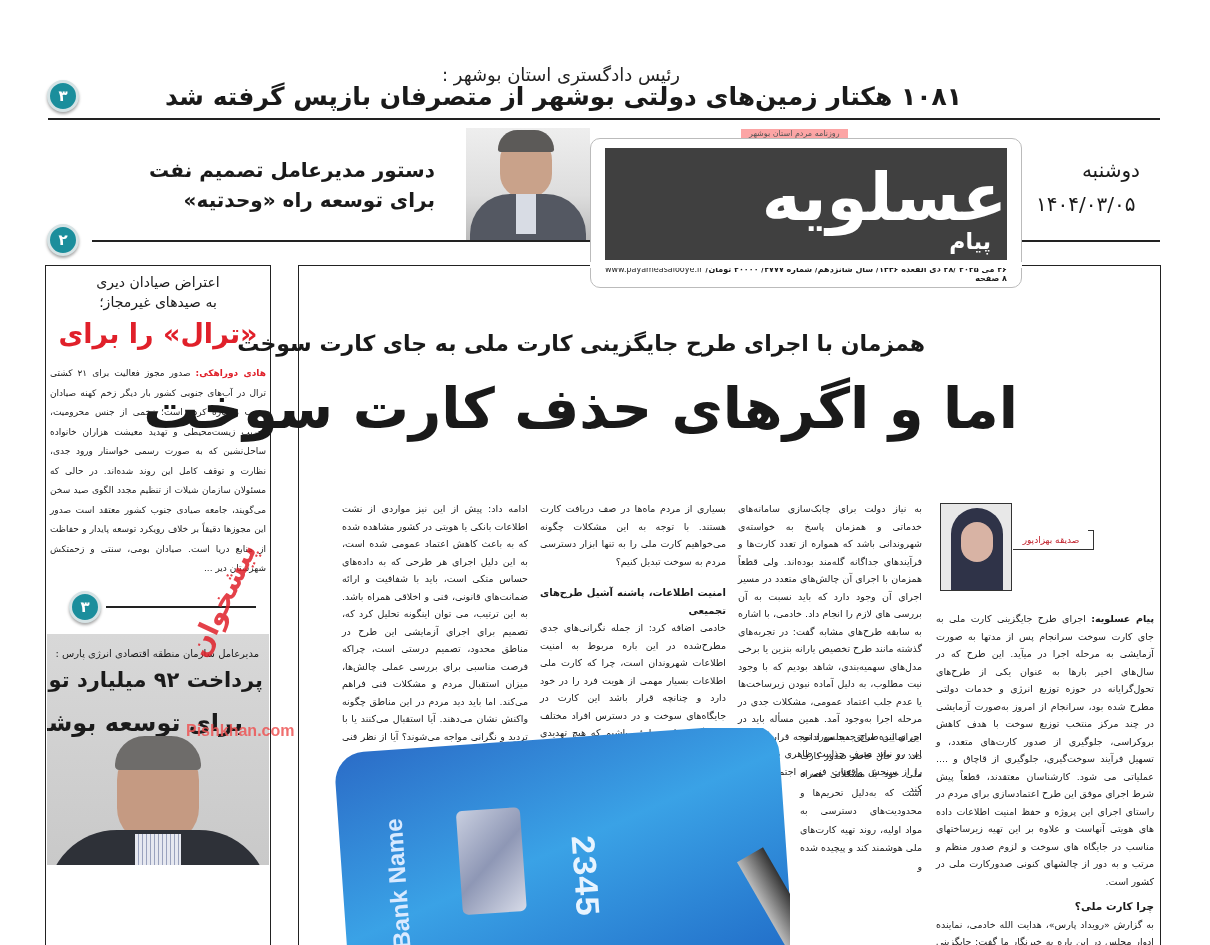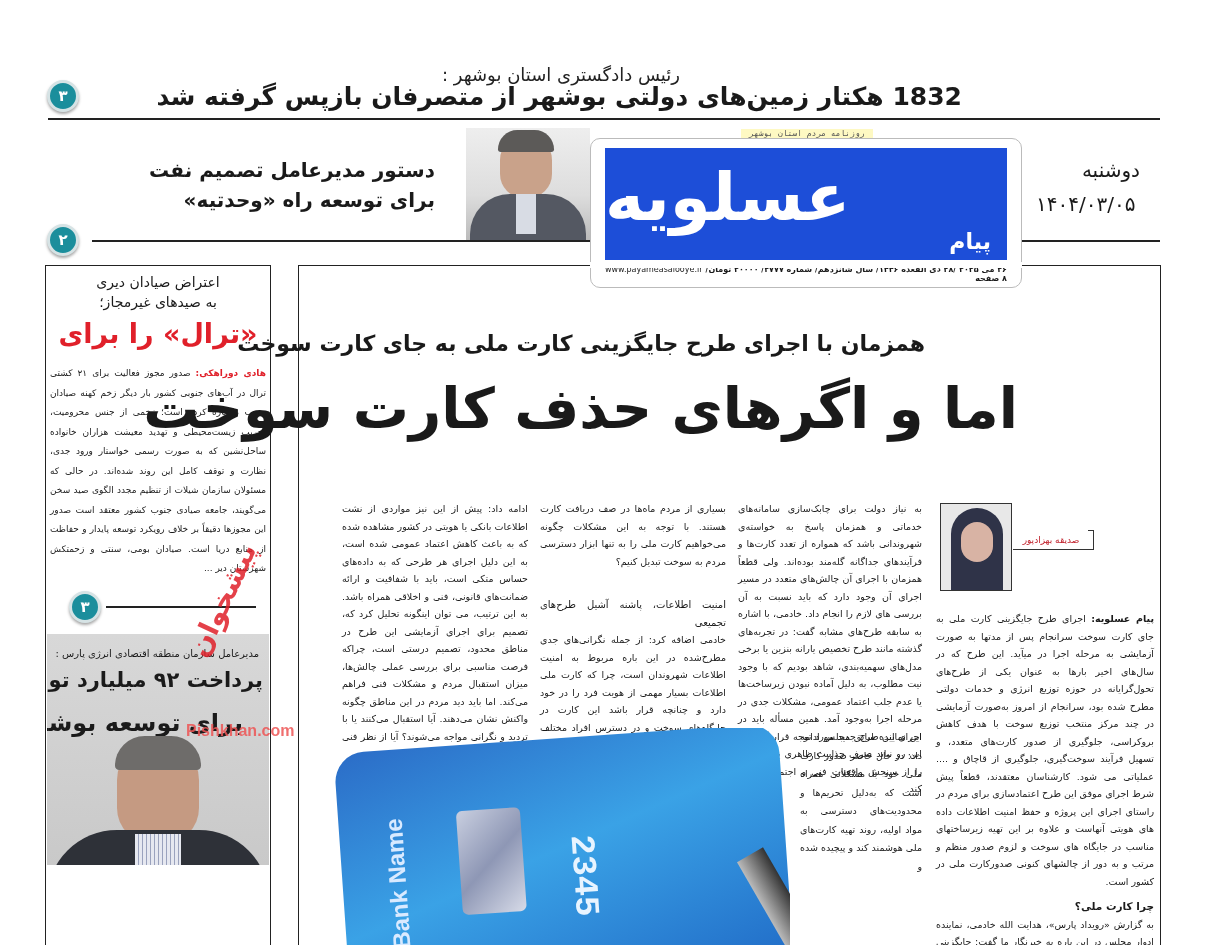--- a/index.html
+++ b/index.html
@@ -4,35 +4,35 @@
 <style>
 *{box-sizing:border-box;margin:0;padding:0}
 body{width:1210px;height:945px;overflow:hidden;background:#fff;font-family:"DejaVu Sans",sans-serif;color:#1a1a1a;position:relative}
 .abs{position:absolute}
 .rtl{direction:rtl;text-align:right}
 .badge{width:32px;height:32px;border-radius:50%;background:#1b8e9c;border:3px solid #d6e3e5;box-shadow:0 2px 3px rgba(0,0,0,.35);color:#fff;font-weight:bold;font-size:15px;display:flex;align-items:center;justify-content:center}
 .hline{height:2px;background:#222}
 .kicker{font-size:18px;color:#222}
 .top-title{font-size:25px;font-weight:bold;letter-spacing:1px;white-space:nowrap}
 .logo-box{border:1px solid #bbb;border-radius:10px;background:#fff}
-.logo-red{background:#1d4ed8;color:#fff;display:flex;align-items:center;justify-content:flex-start;font-weight:bold}
+.logo-red{background:#404040;color:#fff;display:flex;align-items:center;justify-content:flex-end;font-weight:bold}
 .small{font-size:9.5px;line-height:17.5px;text-align:justify;text-align-last:right}
 .frame{border:1.5px solid #222}
 .sub-h{font-size:22px;font-weight:bold;white-space:nowrap}
 .main-h{font-size:56px;font-weight:bold;white-space:nowrap;letter-spacing:-1px}
 .side-red{color:#e0202a;font-weight:bold;font-size:27px;line-height:36px;text-align:center}
 .photo-man{background:linear-gradient(180deg,#d8d8d8 0%,#c9c9c9 100%);overflow:hidden}
 .card{border-radius:30px;background:linear-gradient(160deg,#2b6cc7 0%,#3aa2e6 45%,#1e66c4 100%);overflow:hidden}
 .watermark{color:#e0202a;font-weight:bold;opacity:.85}
 </style>
 </head>
 <body>
 
 <div class="abs rtl kicker" style="right:530px;top:64px;">رئیس دادگستری استان بوشهر :</div>
-<div class="abs rtl top-title" style="right:248px;top:82px;">1832 هکتار زمین‌های دولتی بوشهر از متصرفان بازپس گرفته شد</div>
+<div class="abs rtl top-title" style="right:248px;top:82px;">۱۰۸۱ هکتار زمین‌های دولتی بوشهر از متصرفان بازپس گرفته شد</div>
 <div class="abs badge" style="left:47px;top:80px;">۳</div>
 <div class="abs hline" style="left:48px;top:118px;width:1112px;"></div>
 
 <div class="abs rtl" style="right:775px;top:155px;width:300px;">
   <div style="font-size:20px;font-weight:bold;line-height:30px;">دستور مدیرعامل تصمیم نفت</div>
   <div style="font-size:20px;font-weight:bold;line-height:30px;">برای توسعه راه «وحدتیه»</div>
 </div>
 <div class="abs" style="left:466px;top:128px;width:124px;height:112px;background:linear-gradient(180deg,#eee 0%,#ddd 60%,#bbb 100%);overflow:hidden;">
   <div style="position:absolute;left:34px;top:6px;width:52px;height:64px;border-radius:26px 26px 24px 24px;background:#c9a28a;"></div>
   <div style="position:absolute;left:32px;top:2px;width:56px;height:22px;border-radius:28px 28px 4px 4px;background:#5c5a58;"></div>
@@ -40,21 +40,21 @@
   <div style="position:absolute;left:50px;top:66px;width:20px;height:40px;background:#d8dce4;"></div>
 </div>
 <div class="abs badge" style="left:47px;top:224px;">۲</div>
 <div class="abs" style="left:92px;top:240px;width:498px;height:1.5px;background:#222;"></div>
 <div class="abs" style="left:1022px;top:240px;width:138px;height:1.5px;background:#222;"></div>
 
 <div class="abs rtl" style="right:70px;top:158px;font-size:20px;">دوشنبه</div>
 <div class="abs" style="left:1036px;top:192px;font-size:20px;letter-spacing:1px;">۱۴۰۴/۰۳/۰۵</div>
 
 <div class="abs logo-box" style="left:590px;top:138px;width:432px;height:150px;">
-  <div class="abs rtl" style="left:150px;top:-10px;background:#fef9c3;padding:0 8px;font-size:8px;color:#555;font-family:Liberation Mono, monospace;">روزنامه مردم استان بوشهر</div>
+  <div class="abs rtl" style="left:150px;top:-10px;background:#fca5a5;padding:0 8px;font-size:8px;color:#555;">روزنامه مردم استان بوشهر</div>
   <div class="abs logo-red" style="left:14px;top:9px;width:402px;height:112px;">
     <span style="font-size:66px;letter-spacing:6px;line-height:1;position:relative;top:-6px;">عسلویه</span>
     <span style="position:absolute;right:16px;bottom:6px;font-size:22px;">پیام</span>
   </div>
   <div class="abs" style="left:14px;top:126px;width:402px;display:flex;justify-content:space-between;font-size:8px;">
     <span>www.payameasalooye.ir</span>
     <span class="rtl" style="font-weight:bold;">۲۶ می ۲۰۲۵ /۲۸ ذی القعده ۱۴۴۶/ سال شانزدهم/ شماره ۲۷۷۷/ ۲۰۰۰۰ تومان/ ۸ صفحه</span>
   </div>
 </div>
 
@@ -109,21 +109,21 @@
 
 <div class="abs rtl small" style="left:738px;top:500px;width:184px;">
   <div>به نیاز دولت برای چابک‌سازی سامانه‌های خدماتی و همزمان پاسخ به خواسته‌ی شهروندانی باشد که همواره از تعدد کارت‌ها و فرآیندهای جداگانه گله‌مند بوده‌اند. ولی قطعاً همزمان با اجرای آن چالش‌های متعدد در مسیر اجرای آن وجود دارد که باید نسبت به آن بررسی های لازم را انجام داد. خادمی، با اشاره به سابقه طرح‌های مشابه گفت: در تجربه‌های گذشته مانند طرح تخصیص یارانه بنزین یا برخی مدل‌های سهمیه‌بندی، شاهد بودیم که با وجود نیت مطلوب، به دلیل آماده نبودن زیرساخت‌ها یا عدم جلب اعتماد عمومی، مشکلات جدی در مرحله اجرا به‌وجود آمد. همین مسأله باید در اجرای این طرح جدید مورد توجه قرار گیرد. از این رو نباید صرف جذابیت ظاهری یک ایده ما را از سنجش واقعیات فنی و اجتماعی غافل کند.</div>
 </div>
 <div class="abs rtl small" style="left:800px;top:728px;width:122px;line-height:18.5px;">
   <div>این نماینده سابق مجلس ادامه داد: در حال حاضر صدور کارت ملی خود با مشکلاتی همراه است که به‌دلیل تحریم‌ها و محدودیت‌های دسترسی به مواد اولیه، روند تهیه کارت‌های ملی هوشمند کند و پیچیده شده و</div>
 </div>
 
 <div class="abs rtl small" style="left:540px;top:500px;width:186px;">
   <div>بسیاری از مردم ماه‌ها در صف دریافت کارت هستند. با توجه به این مشکلات چگونه می‌خواهیم کارت ملی را به تنها ابزار دسترسی مردم به سوخت تبدیل کنیم؟</div>
-  <div style="font-weight:normal;margin-top:26px;font-size:10px;">امنیت اطلاعات، پاشنه آشیل طرح‌های تجمیعی</div>
+  <div style="font-weight:bold;margin-top:14px;font-size:10px;">امنیت اطلاعات، پاشنه آشیل طرح‌های تجمیعی</div>
   <div>خادمی اضافه کرد: از جمله نگرانی‌های جدی مطرح‌شده در این باره مربوط به امنیت اطلاعات شهروندان است، چرا که کارت ملی اطلاعات بسیار مهمی از هویت فرد را در خود دارد و چنانچه قرار باشد این کارت در جایگاه‌های سوخت و در دسترس افراد مختلف قرار گیرد، باید مطمئن باشیم که هیچ تهدیدی متوجه داده‌های هویتی، مالی یا حتی سوابق مصرف افراد نباشد. نماینده اسبق مجلس</div>
 </div>
 
 <div class="abs rtl small" style="left:342px;top:500px;width:186px;">
   <div>ادامه داد: پیش از این نیز مواردی از نشت اطلاعات بانکی یا هویتی در کشور مشاهده شده که به باعث کاهش اعتماد عمومی شده است، به این دلیل اجرای هر طرحی که به داده‌های حساس متکی است، باید با شفافیت و ارائه ضمانت‌های قانونی، فنی و اخلاقی همراه باشد. به این ترتیب، می توان اینگونه تحلیل کرد که، تصمیم برای اجرای آزمایشی این طرح در مناطق محدود، تصمیم درستی است، چراکه فرصت مناسبی برای بررسی عملی چالش‌ها، میزان استقبال مردم و مشکلات فنی فراهم می‌کند. اما باید دید مردم در این مناطق چگونه واکنش نشان می‌دهند. آیا استقبال می‌کنند یا با تردید و نگرانی مواجه می‌شوند؟ آیا از نظر فنی سیستم پاسخگوست؟ ....</div>
 </div>
 
 <div class="abs" style="left:330px;top:728px;width:460px;height:217px;overflow:hidden;">
   <div class="card" style="position:absolute;left:12px;top:10px;width:445px;height:260px;transform:rotate(-4deg);">
     <div style="position:absolute;left:118px;top:66px;width:64px;height:104px;border-radius:6px;background:linear-gradient(135deg,#c9cfe0,#8e97b5,#d7dbe8);"></div>

